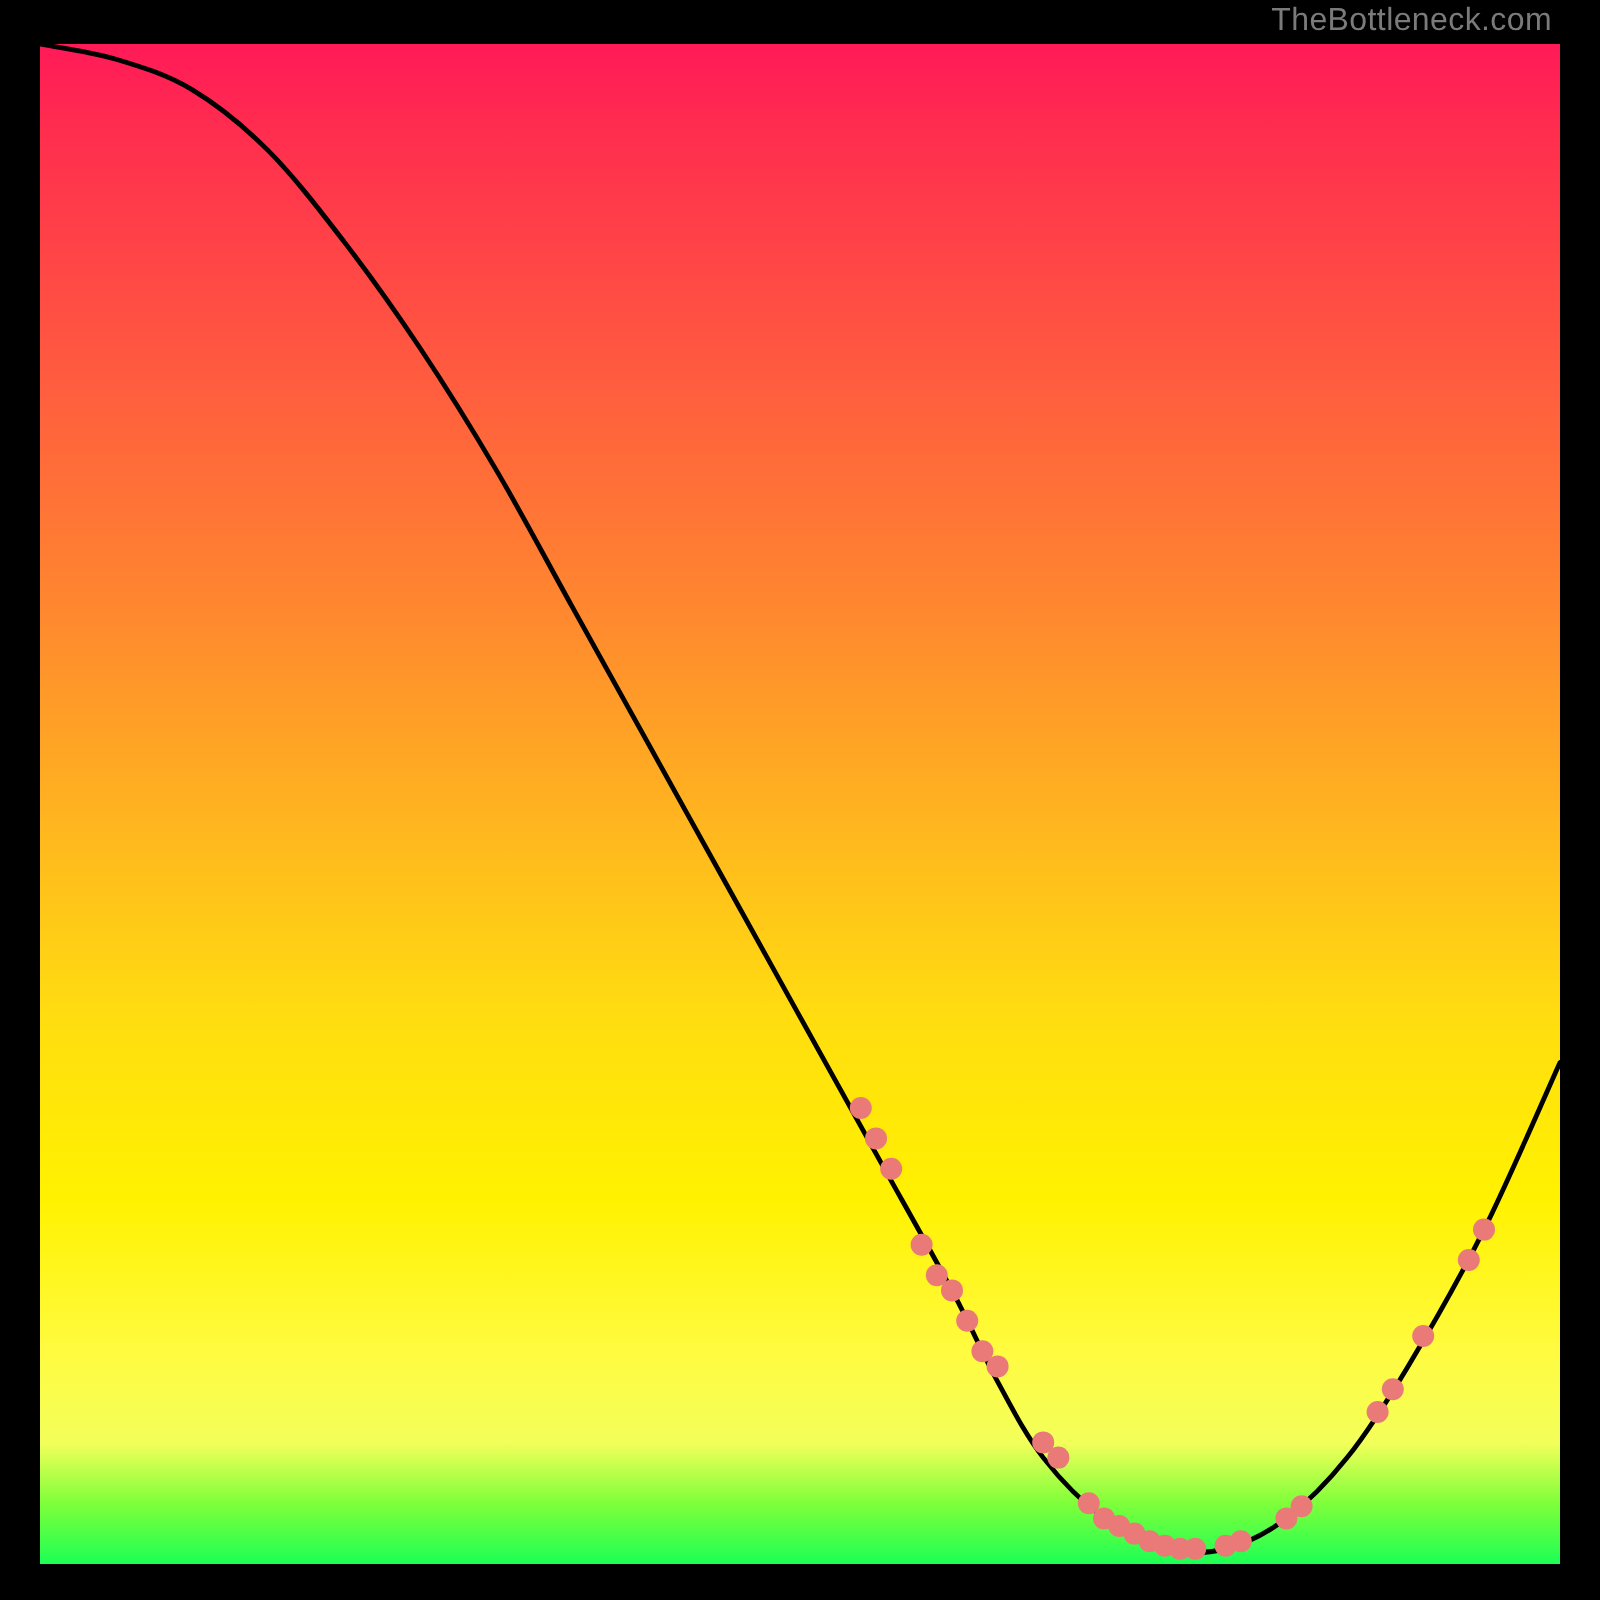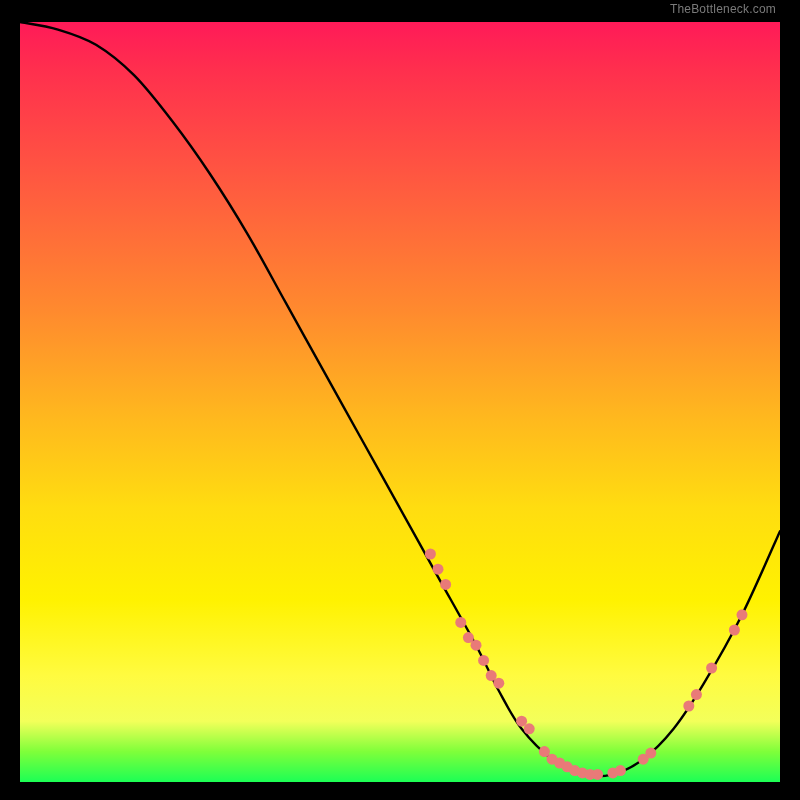--- a/index.html
+++ b/index.html
@@ -46,21 +46,21 @@
       #f3ff5a 92%,
       #7fff3a 96%,
       #1cff55 100%
     );
   }
   .watermark {
     position: absolute;
     top: 2px;
     right: 24px;
     color: #7a7a7a;
-    font-size: 12px;
+    font-size: 16px;
     letter-spacing: 0.2px;
     user-select: none;
   }
   svg.curve {
     position: absolute;
     left: 0;
     top: 0;
     width: 760px;
     height: 760px;
     overflow: visible;

